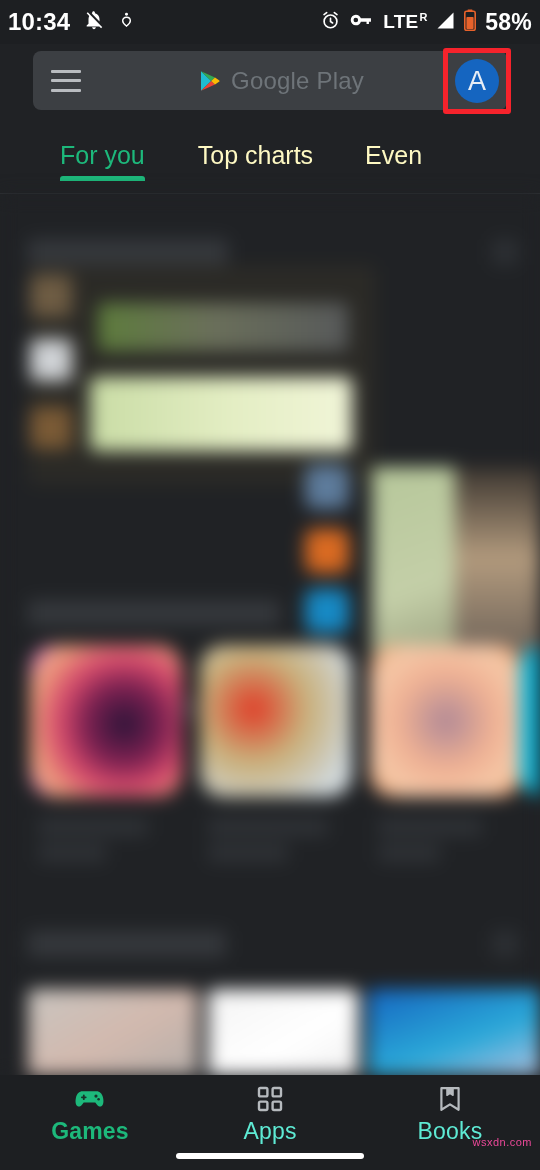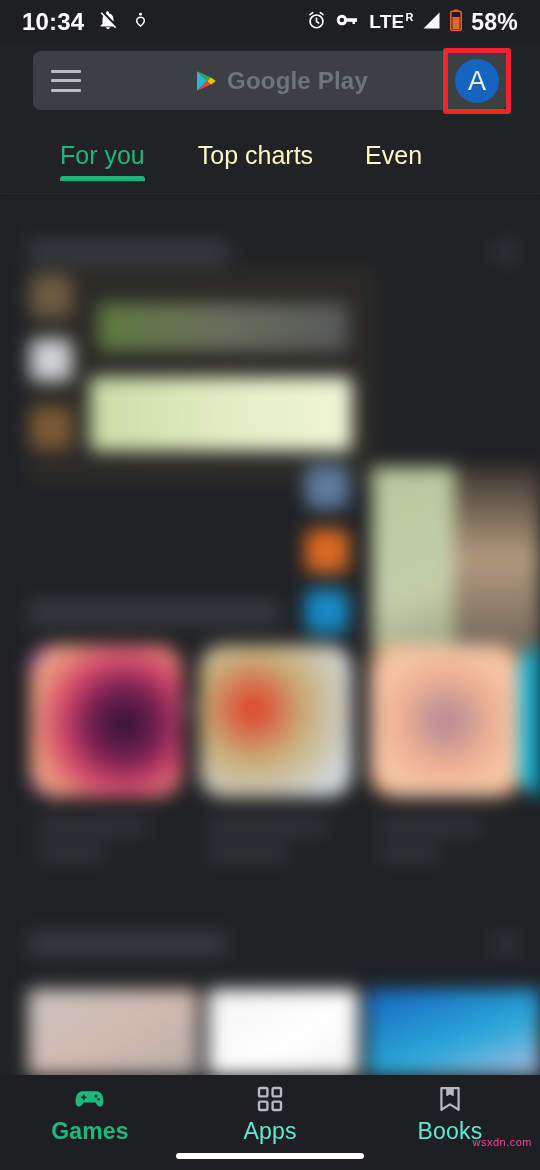--- a/index.html
+++ b/index.html
@@ -14,21 +14,21 @@
     width:540px; height:1170px;
     background:#202225;
     overflow:hidden;
   }
 
   
   #statusbar {
     position:absolute; top:0; left:0;
     width:540px; height:44px;
     display:flex; align-items:center;
-    padding:0 22px;
+    padding:0 8px;
     color:#ffffff;
     background:#1d1f22;
   }
   #status-left { display:flex; align-items:center; gap:13px; }
   #clock { font-size:24px; font-weight:600; letter-spacing:.2px; }
   #status-right {
     margin-left:auto;
     display:flex; align-items:center; gap:9px;
   }
   .sicon { display:block; }
@@ -44,21 +44,20 @@
     background:#3c3f43;
     border-radius:8px;
     display:flex; align-items:center;
     padding:0 18px;
   }
   #hamburger { width:30px; height:22px; display:flex; flex-direction:column; justify-content:space-between; flex:0 0 auto; }
   #hamburger i { display:block; height:3px; background:#b9bcc0; border-radius:1px; }
   #sb-center {
     flex:1; display:flex; align-items:center; justify-content:center; gap:11px;
     margin-left:-6px;
-    font-weight:bold;
   }
   #gp-logo { width:20px; height:22px; display:block; }
   #sb-text { font-size:24px; color:#6e7479; letter-spacing:.2px; }
   #avatar-hl {
     position:absolute; top:-3px; right:-4px;
     width:68px; height:66px;
     border:5px solid #f6232c;
     border-radius:3px;
     display:flex; align-items:center; justify-content:center;
   }

